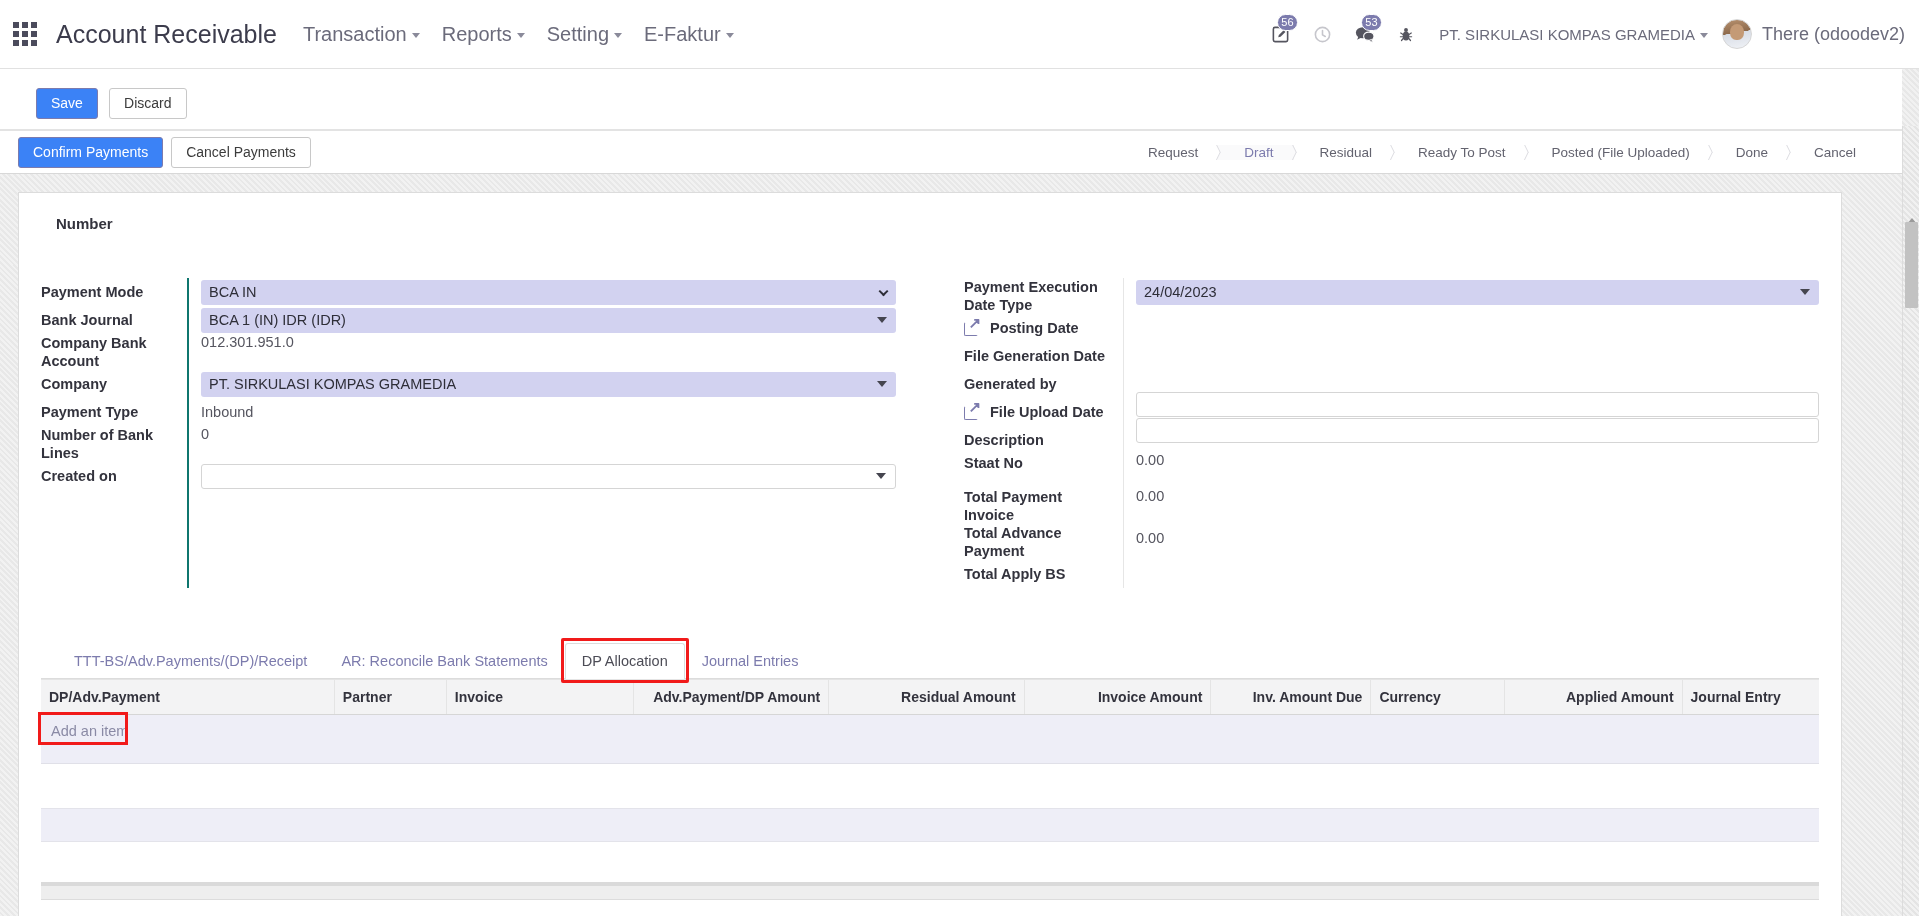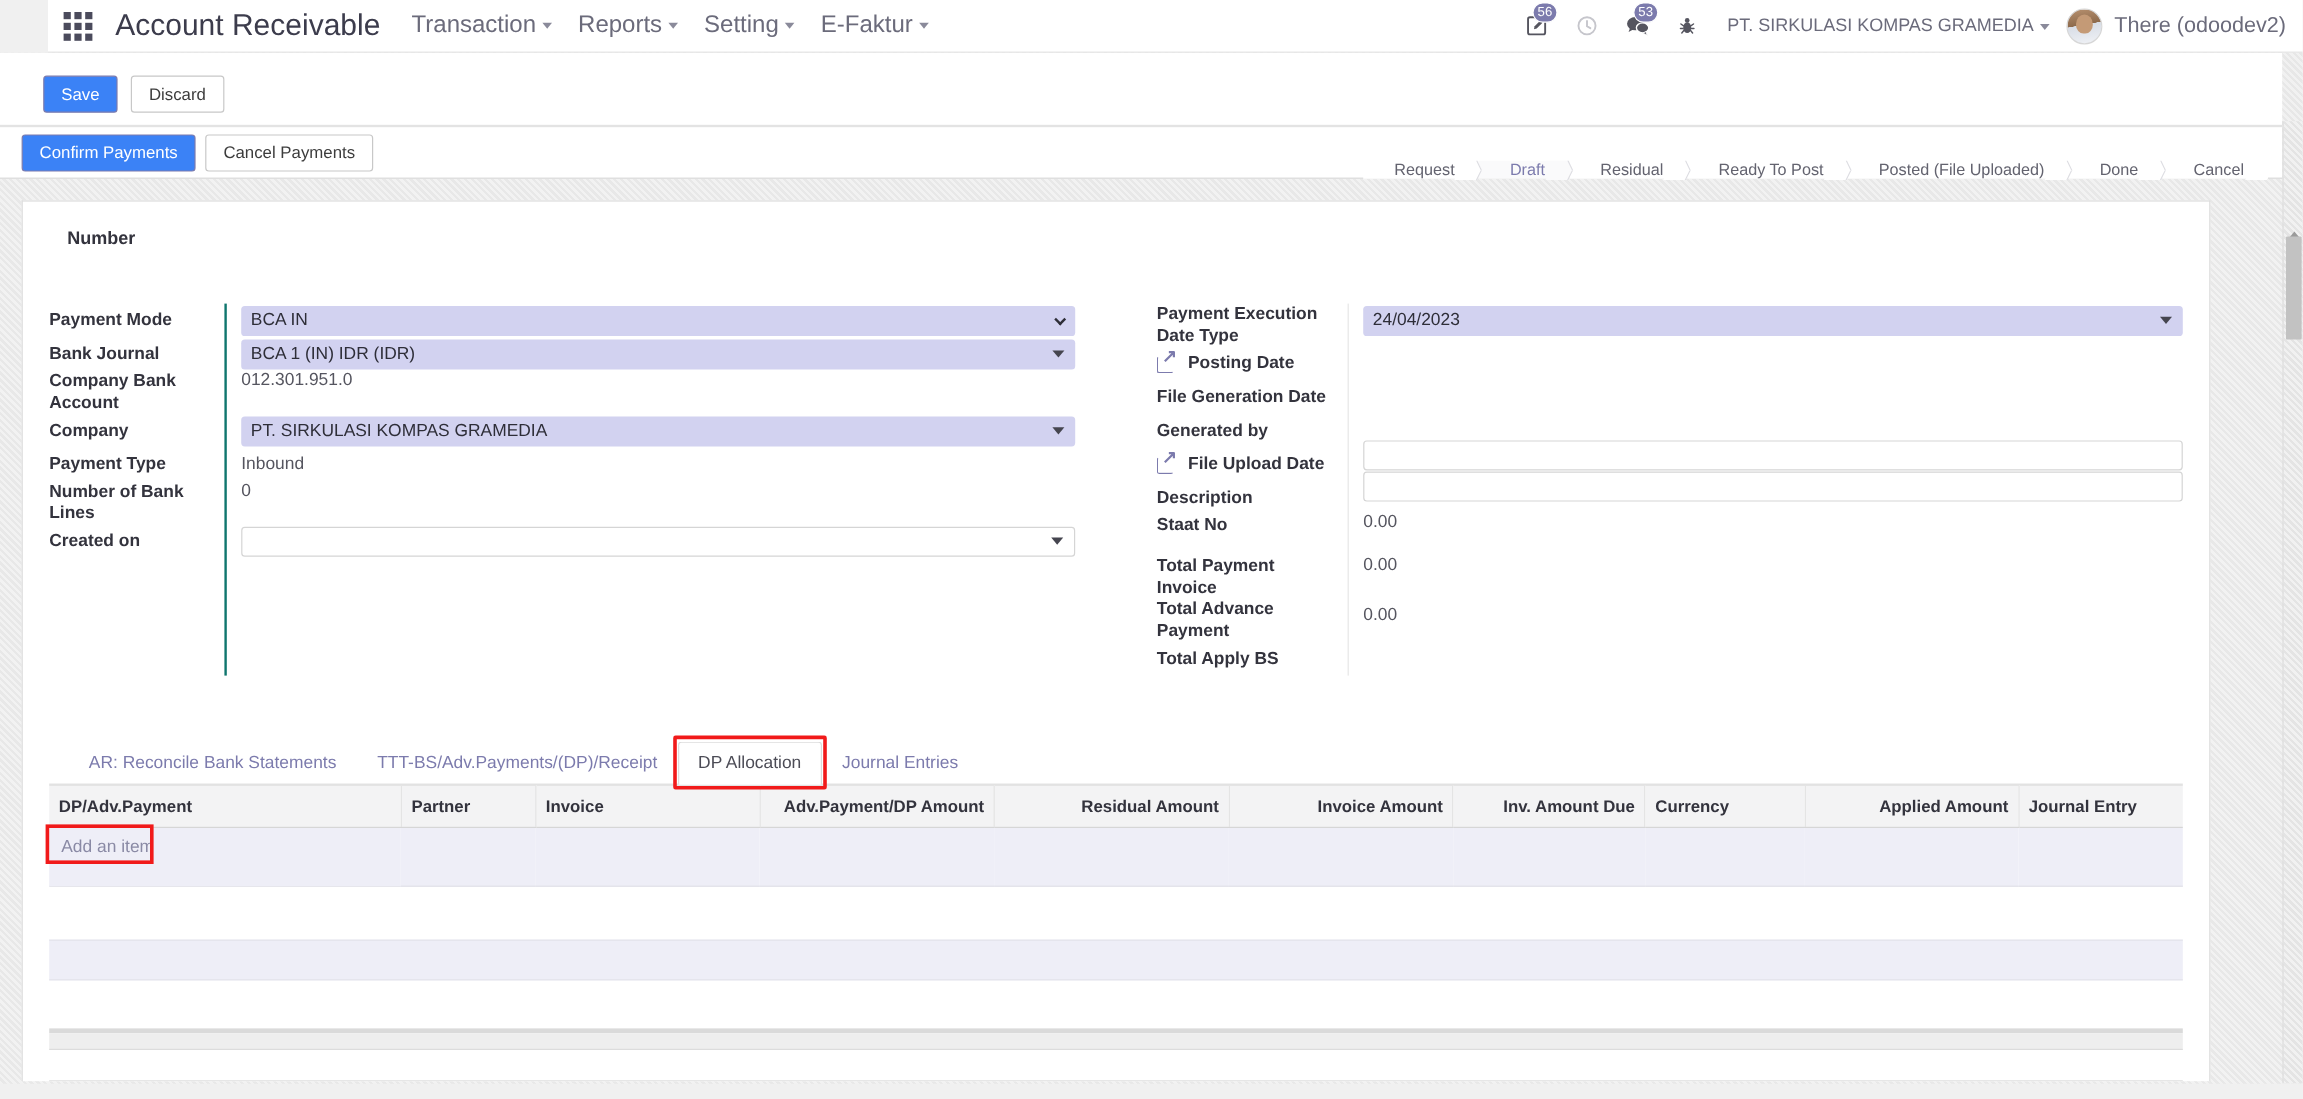--- a/index.html
+++ b/index.html
@@ -8,28 +8,27 @@
     width: 1919px; height: 916px;
     overflow: hidden;
     background: #f0f0f0;
     font-family: "Liberation Sans", sans-serif;
     font-size: 15px;
     color: #4c4c4c;
   }
 
   
   #topbar {
-    height: 44px;
+    height: 69px;
     background: #ffffff;
     border-bottom: 1px solid #e1e1e1;
     display: flex;
     align-items: center;
     padding: 0 14px 0 10px;
     position: relative;
-    margin-left: 40px;
   }
   #apps-grid {
     width: 30px; height: 30px;
     display: grid;
     grid-template-columns: repeat(3, 6px);
     grid-template-rows: repeat(3, 6px);
     gap: 3px;
     justify-content: center;
     align-content: center;
     cursor: pointer;
@@ -151,23 +150,23 @@
     height: 44px;
     display: flex;
     align-items: center;
     padding-left: 18px;
     position: relative;
   }
   #statusbar .btn { margin-right: 8px; }
   #pipeline {
     margin-left: auto;
     display: flex;
-    align-items: flex-end;
+    align-items: center;
     height: 44px;
-    padding-right: 12px;
+    padding-right: 26px;
   }
   .pipe {
     position: relative;
     display: flex; align-items: center;
     padding: 0 20px 0 26px;
     font-size: 13.5px;
     color: #63636f;
     background: #fff;
     white-space: nowrap;
     cursor: pointer;
@@ -607,22 +606,22 @@
               <span>0.00</span>
             </div>
             <div class="fval">
               <span>0.00</span>
             </div>
           </div>
         </div>
       </div>
 
       <div id="tabs">
+        <div class="tab">TTT-BS/Adv.Payments/(DP)/Receipt</div>
         <div class="tab">AR: Reconcile Bank Statements</div>
-        <div class="tab">TTT-BS/Adv.Payments/(DP)/Receipt</div>
         <div class="tab active highlight">DP Allocation</div>
         <div class="tab">Journal Entries</div>
       </div>
 
       <div id="gridwrap">
         <table class="grid">
           <colgroup>
             <col style="width:16.5%">
               <col style="width:6.3%">
               <col style="width:10.5%">

